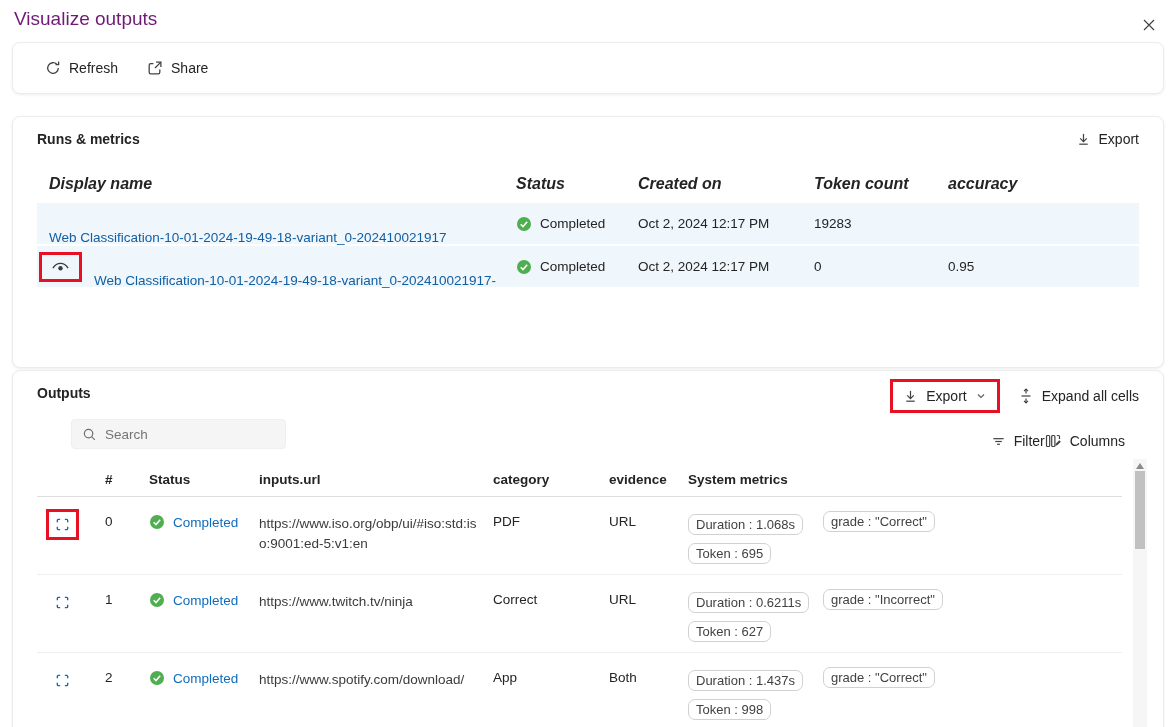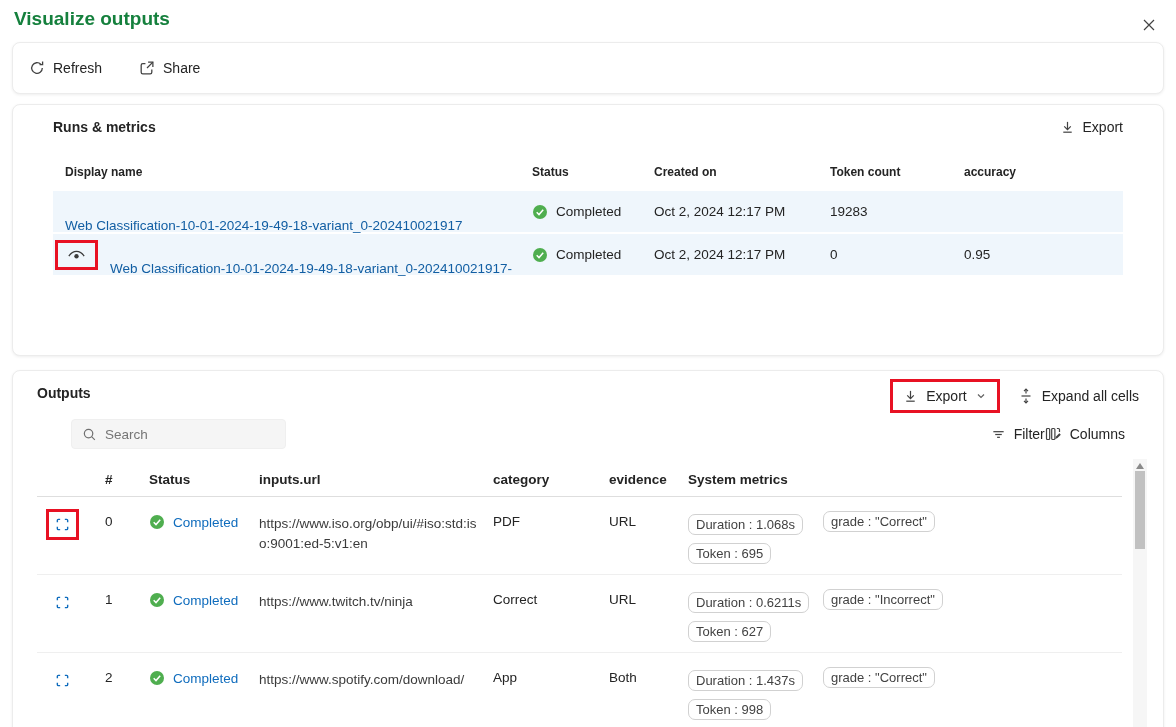--- a/index.html
+++ b/index.html
@@ -5,51 +5,51 @@
   * { margin:0; padding:0; box-sizing:border-box; }
   html,body { width:1176px; height:727px; }
   body {
     font-family:"Liberation Sans", sans-serif;
     background:#fff; color:#242424;
     position:relative; overflow:hidden;
   }
   svg { display:block; }
   button { font-family:"Liberation Sans", sans-serif; background:none; border:none; cursor:pointer; color:#242424; }
 
-  .page-title { position:absolute; left:14px; top:8px; font-size:19px; font-weight:700; color:#15803d; }
+  .page-title { position:absolute; left:14px; top:8px; font-size:19px; font-weight:400; color:#701a75; }
   .close-btn { position:absolute; top:11px; right:13px; width:28px; height:28px; display:flex; align-items:center; justify-content:center; }
 
   .card {
     position:absolute; left:12px; width:1152px; background:#fff;
     border:1px solid #ececec; border-radius:8px;
     box-shadow:0 1px 3px rgba(0,0,0,.07);
   }
 
   
-  .toolbar-card { top:42px; height:52px; display:flex; align-items:center; padding:0 16px; gap:36px; }
+  .toolbar-card { top:42px; height:52px; display:flex; align-items:center; padding:0 32px; gap:28px; }
   .cmd-btn { display:inline-flex; align-items:center; gap:8px; font-size:14px; }
 
   
-  .runs-card { top:104px; height:252px; padding:14px 40px 0; }
+  .runs-card { top:116px; height:252px; padding:14px 24px 0; }
   .runs-head { display:flex; justify-content:space-between; align-items:center; }
   .section-title { font-size:14px; font-weight:700; }
   .runs-grid { display:grid; grid-template-columns:479px 122px 176px 134px 1fr; align-items:center; }
-  .runs-header { margin-top:18px; height:38px; font-size:12px; font-weight:700; }
+  .runs-header { margin-top:18px; height:38px; font-size:16px; font-weight:700;font-style:italic; }
   .runs-header .cell-name { padding-left:12px; }
   .run-row { height:41px; background:#eff6fc; margin-bottom:2px; font-size:13.5px; }
   .run-row .cell-name { padding-left:12px; display:flex; align-items:center; overflow:hidden; }
   .run-row.with-eye .cell-name { padding-left:2px; gap:12px; }
   .run-link { color:#115ea3; white-space:nowrap; overflow:hidden; text-decoration:none;margin-top:28px; }
   .status-flex { display:flex; align-items:center; gap:8px; }
 
   
   .outputs-card { top:370px; height:382px; padding:14px 24px 0; }
   .out-head { display:flex; justify-content:space-between; align-items:flex-start; }
   .out-head-right { display:flex; align-items:center; gap:18px; margin-top:-6px; }
-  .out-filter-row { margin-top:6px; display:flex; justify-content:space-between; align-items:center;padding-left:34px; }
+  .out-filter-row { margin-top:6px; display:flex; justify-content:space-between; align-items:flex-end;padding-left:34px; }
   .search-box { width:215px; height:30px; background:#f5f5f5; border:1px solid #efefef; border-radius:4px;
                 display:flex; align-items:center; gap:8px; padding:0 10px; }
   .search-box input { flex:1; border:none; background:transparent; outline:none; font-size:13.5px; color:#242424; }
   .search-box input::placeholder { color:#757575; }
   .filter-group { display:flex; align-items:center; margin-right:14px; }
 
   .out-table { margin-top:14px; width:1085px; }
   .out-grid { display:grid; grid-template-columns:52px 52px 110px 234px 116px 79px 135px 307px; }
   .out-header { height:34px; align-items:center; font-size:13.5px; font-weight:700; border-bottom:1px solid #dedede; }
   .out-header .hcell { padding-left:8px; white-space:nowrap; overflow:hidden; }

